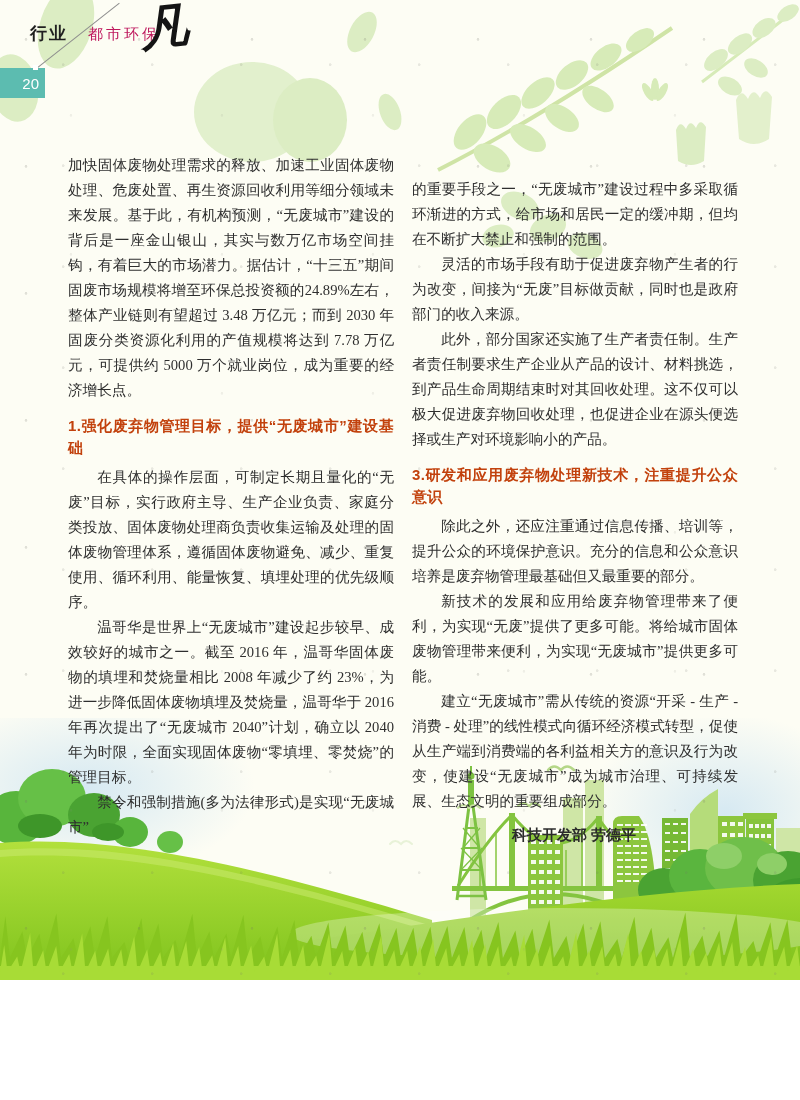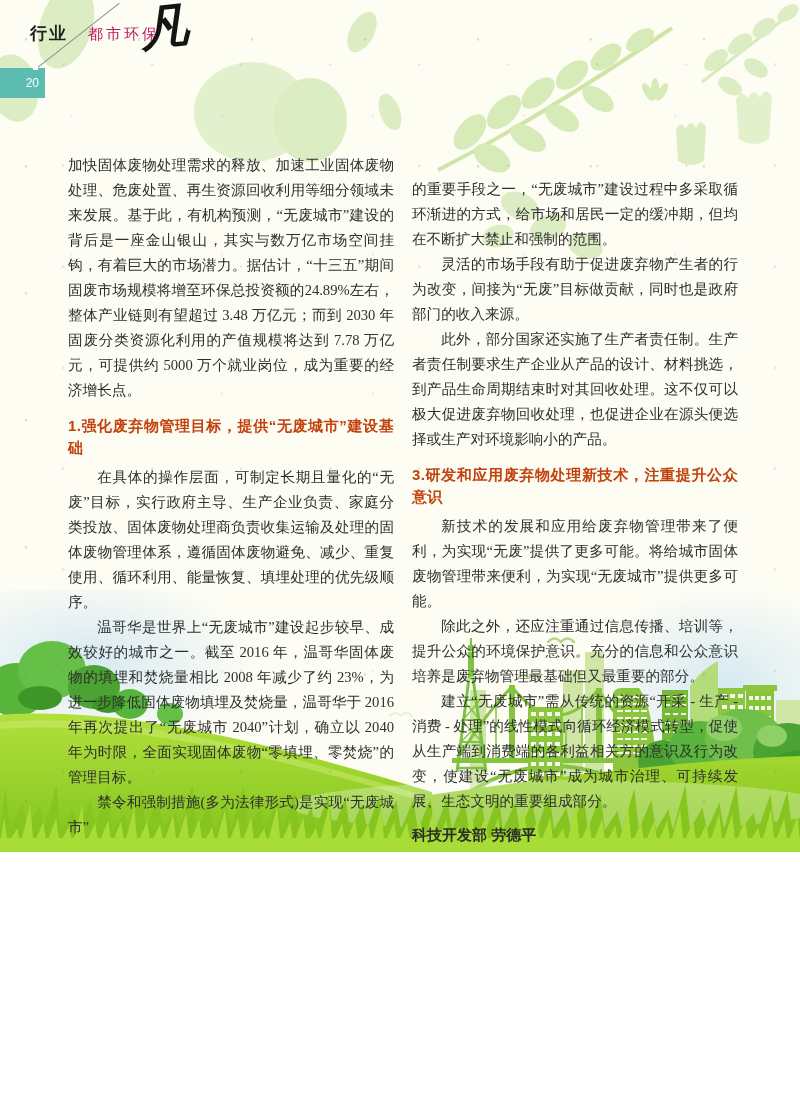--- a/index.html
+++ b/index.html
@@ -1,17 +1,17 @@
 <!DOCTYPE html>
 <html lang="zh"><head>
 <meta charset="utf-8">
 <style>
   html,body{margin:0;padding:0;}
   .page{
-    position:relative;width:800px;height:852px;overflow:hidden;
+    position:relative;width:800px;height:980px;overflow:hidden;
     background:#fdfdf4;
     font-family:"Liberation Serif","DejaVu Serif",serif;
     text-decoration:underline;
   }
   .page::after{ 
     content:"";position:absolute;inset:0;z-index:4;pointer-events:none;
     background-image:
       radial-gradient(circle at 23% 31%, rgba(110,110,100,.20) 1px, transparent 1.7px),
       radial-gradient(circle at 71% 64%, rgba(110,110,100,.15) 1px, transparent 1.7px),
       radial-gradient(circle at 47% 83%, rgba(140,140,130,.12) 1px, transparent 1.6px);
@@ -23,37 +23,37 @@
     letter-spacing:2px;color:#1f1f1f;}
   .mag-title{position:absolute;left:88px;top:25px;z-index:6;
     font-size:15px;letter-spacing:3px;color:#be185d;}
   .logo-mark{position:absolute;left:140px;top:4px;z-index:6;
     font-size:48px;font-weight:bold;font-style:italic;color:#141414;
     transform:rotate(-6deg);line-height:1;}
   .diag-line{position:absolute;left:35px;top:69px;width:107px;height:1px;
     background:#8d8d8d;transform-origin:0 0;transform:rotate(-38.2deg);z-index:6;}
   .page-tab{position:absolute;left:0;top:68px;width:37px;height:30px;z-index:6;
     background:#5cbcb0;color:#fff;font-family:"Liberation Sans",sans-serif;
-    font-size:12px;display:flex;align-items:center;justify-content:flex-end;
+    font-size:15px;display:flex;align-items:center;justify-content:flex-end;
     padding-right:6px;box-sizing:border-box;padding-left:39px;}
   .tab-dot{position:absolute;left:33px;top:65px;width:5px;height:5px;background:#fff;z-index:7;}
   
   .deco-top{position:absolute;left:0;top:0;z-index:1;}
   .illustration{position:absolute;left:0;bottom:0;z-index:2;}
   
   .col{position:absolute;top:153px;width:326px;z-index:5;
     font-size:14.6px;line-height:25px;text-align:justify;color:#2e2e2e;}
   .col-left{left:68px;}
   .col-right{left:412px;margin-top:24px;}
   .col p{margin:0;text-indent:2em;}
   .col p.no-indent{text-indent:0;}
   .sec-heading{margin:12px 0 6px;text-indent:0;
     font-family:"Liberation Sans",sans-serif;font-weight:bold;font-size:15px;
     color:#c2410c;letter-spacing:.3px;line-height:22px;}
-  .byline{margin-top:8px;text-align:left;font-weight:bold;
+  .byline{margin-top:8px;text-align:center;font-weight:bold;
     font-family:"Liberation Sans",sans-serif;font-size:15px;color:#2b2b2b;
     padding-right:2px;}
 </style>
 </head>
 <body>
 
 <div class="page">
 
   <svg class="deco-top" width="800" height="285" viewBox="0 0 800 285">
     <g fill="#dcedc3">
@@ -392,19 +392,19 @@
     <p>在具体的操作层面，可制定长期且量化的“无废”目标，实行政府主导、生产企业负责、家庭分类投放、固体废物处理商负责收集运输及处理的固体废物管理体系，遵循固体废物避免、减少、重复使用、循环利用、能量恢复、填埋处理的优先级顺序。</p>
     <p>温哥华是世界上“无废城市”建设起步较早、成效较好的城市之一。截至 2016 年，温哥华固体废物的填埋和焚烧量相比 2008 年减少了约 23%，为进一步降低固体废物填埋及焚烧量，温哥华于 2016 年再次提出了“无废城市 2040”计划，确立以 2040 年为时限，全面实现固体废物“零填埋、零焚烧”的管理目标。</p>
     <p>禁令和强制措施(多为法律形式)是实现“无废城市”</p>
   </div>
 
   <div class="col col-right">
     <p class="no-indent">的重要手段之一，“无废城市”建设过程中多采取循环渐进的方式，给市场和居民一定的缓冲期，但均在不断扩大禁止和强制的范围。</p>
     <p>灵活的市场手段有助于促进废弃物产生者的行为改变，间接为“无废”目标做贡献，同时也是政府部门的收入来源。</p>
     <p>此外，部分国家还实施了生产者责任制。生产者责任制要求生产企业从产品的设计、材料挑选，到产品生命周期结束时对其回收处理。这不仅可以极大促进废弃物回收处理，也促进企业在源头便选择或生产对环境影响小的产品。</p>
     <div class="sec-heading">3.研发和应用废弃物处理新技术，注重提升公众意识</div>
+    <p>除此之外，还应注重通过信息传播、培训等，提升公众的环境保护意识。充分的信息和公众意识培养是废弃物管理最基础但又最重要的部分。</p>
     <p>新技术的发展和应用给废弃物管理带来了便利，为实现“无废”提供了更多可能。将给城市固体废物管理带来便利，为实现“无废城市”提供更多可能。</p>
-    <p>除此之外，还应注重通过信息传播、培训等，提升公众的环境保护意识。充分的信息和公众意识培养是废弃物管理最基础但又最重要的部分。</p>
     <p>建立“无废城市”需从传统的资源“开采 - 生产 - 消费 - 处理”的线性模式向循环经济模式转型，促使从生产端到消费端的各利益相关方的意识及行为改变，使建设“无废城市”成为城市治理、可持续发展、生态文明的重要组成部分。</p>
     <div class="byline">科技开发部 劳德平</div>
   </div>
 
 </div>
 
 </body></html>

